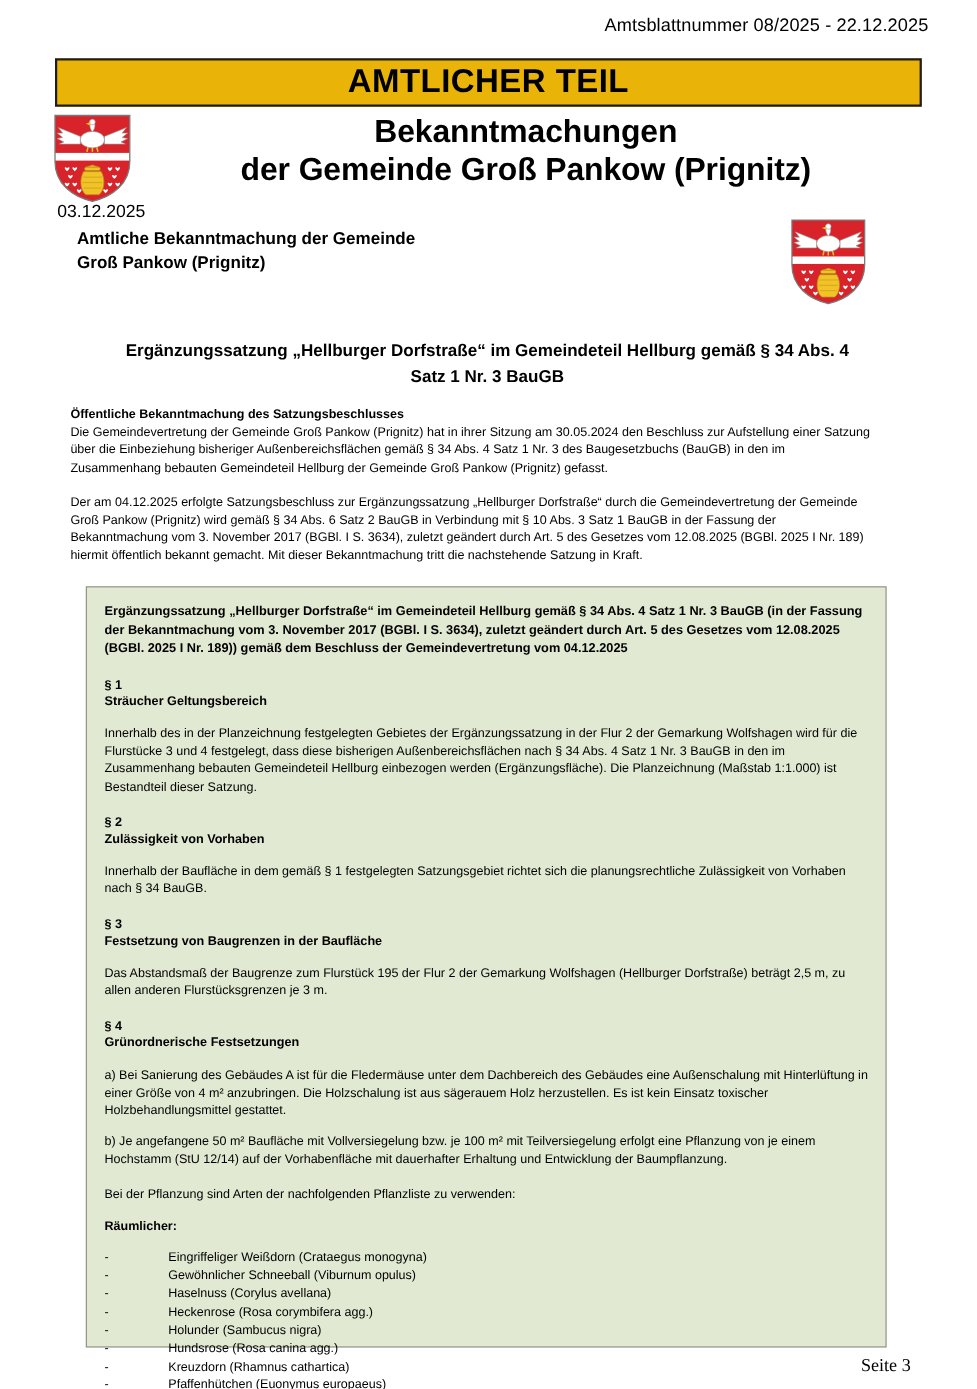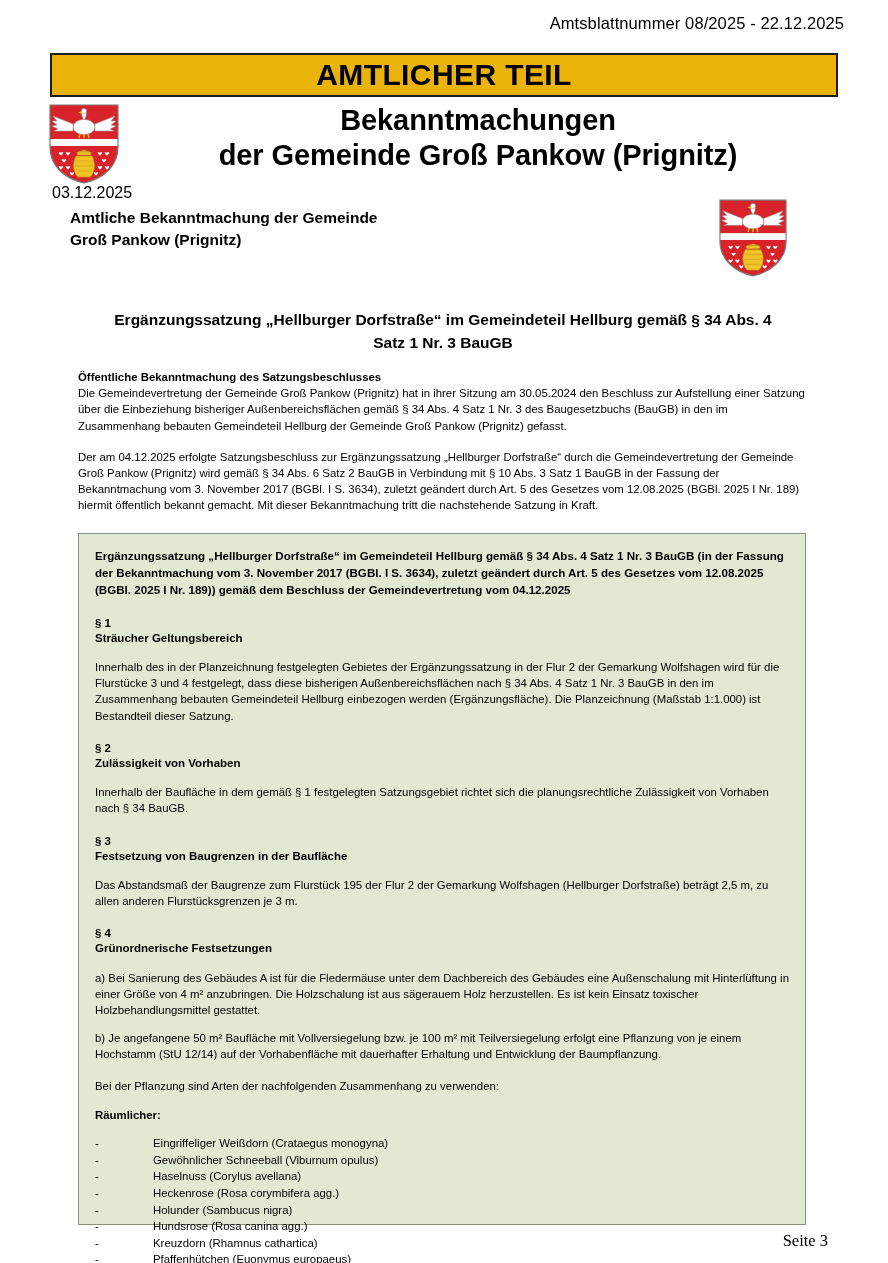--- a/index.html
+++ b/index.html
@@ -92,21 +92,21 @@
     width: 730px;
     text-align: center;
     font-size: 15.5px;
     font-weight: bold;
     line-height: 1.5;
   }
 
   
   .intro {
     position: absolute;
-    left: 78px;
+    left: 64px;
     top: 369px;
     width: 728px;
     font-size: 11.4px;
     line-height: 1.42;
   }
   .intro h4 {
     margin: 0;
     font-size: 11.4px;
     font-weight: bold;
   }
@@ -324,21 +324,21 @@
     <p class="sect-body">Das Abstandsmaß der Baugrenze zum Flurstück 195 der Flur 2 der Gemarkung Wolfshagen (Hellburger Dorfstraße) beträgt 2,5 m, zu allen anderen Flurstücksgrenzen je 3 m.</p>
   </div>
 
   <div class="sect">
     <div class="sect-num">§ 4</div>
     <div class="sect-head">Grünordnerische Festsetzungen</div>
     <p class="sect-body">a) Bei Sanierung des Gebäudes A ist für die Fledermäuse unter dem Dachbereich des Gebäudes eine Außenschalung mit Hinterlüftung in einer Größe von 4 m² anzubringen. Die Holzschalung ist aus sägerauem Holz herzustellen. Es ist kein Einsatz toxischer Holzbehandlungsmittel gestattet.</p>
     <p class="gap">b) Je angefangene 50 m² Baufläche mit Vollversiegelung bzw. je 100 m² mit Teilversiegelung erfolgt eine Pflanzung von je einem Hochstamm (StU 12/14) auf der Vorhabenfläche mit dauerhafter Erhaltung und Entwicklung der Baumpflanzung.</p>
   </div>
 
-  <p class="list-intro">Bei der Pflanzung sind Arten der nachfolgenden Zusammenhang zu verwenden:</p>
+  <p class="list-intro">Bei der Pflanzung sind Arten der nachfolgenden Pflanzliste zu verwenden:</p>
   <div class="list-label">Räumlicher:</div>
 
   <div class="plantlist">
     <div class="row">
       <span class="dash">-</span>
       <span>Eingriffeliger Weißdorn (Crataegus monogyna)</span>
     </div>
     <div class="row">
       <span class="dash">-</span>
       <span>Gewöhnlicher Schneeball (Viburnum opulus)</span>

